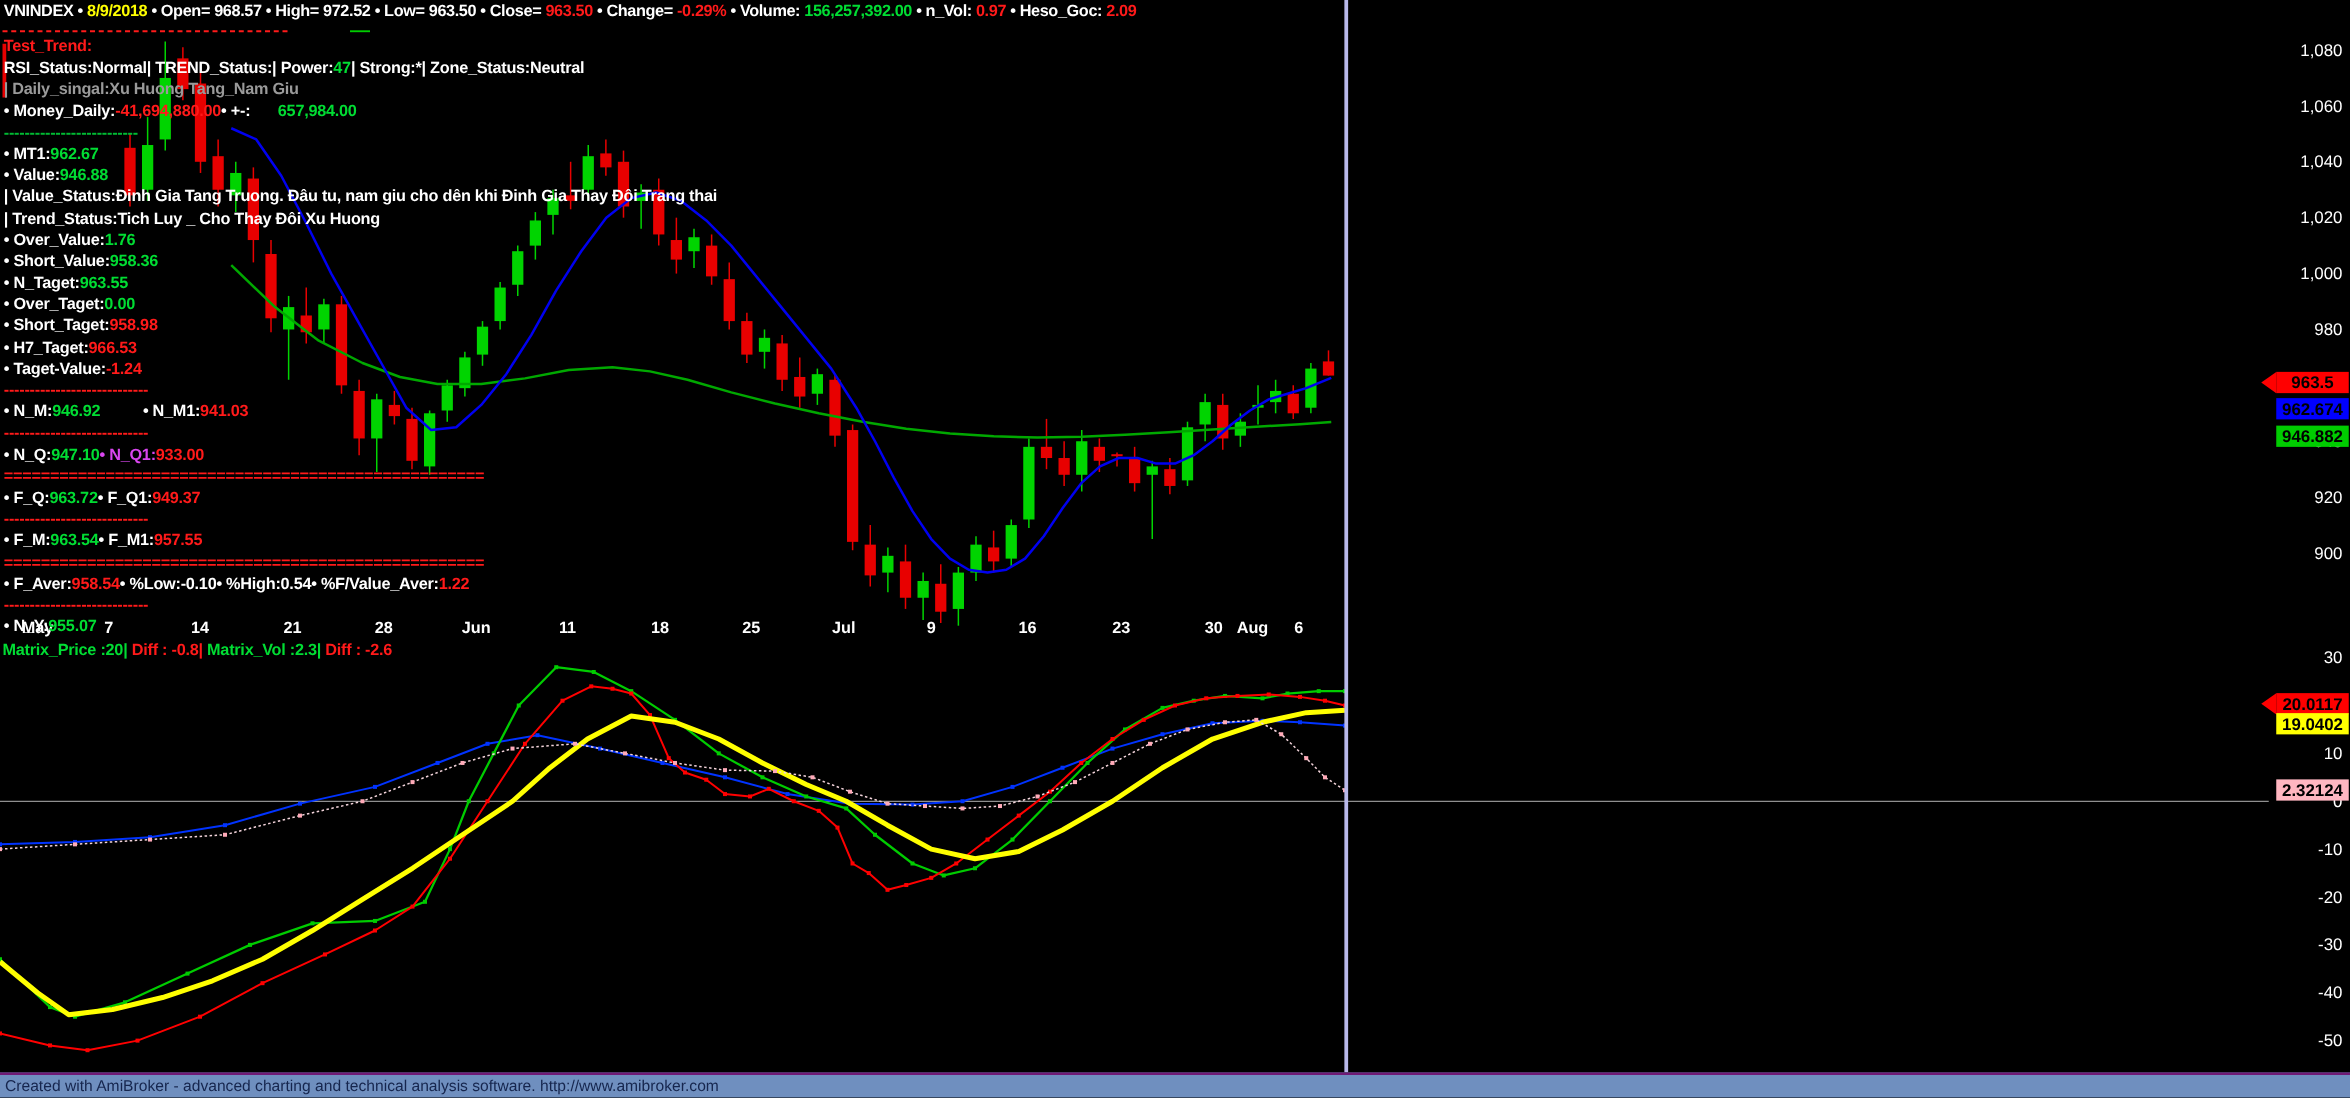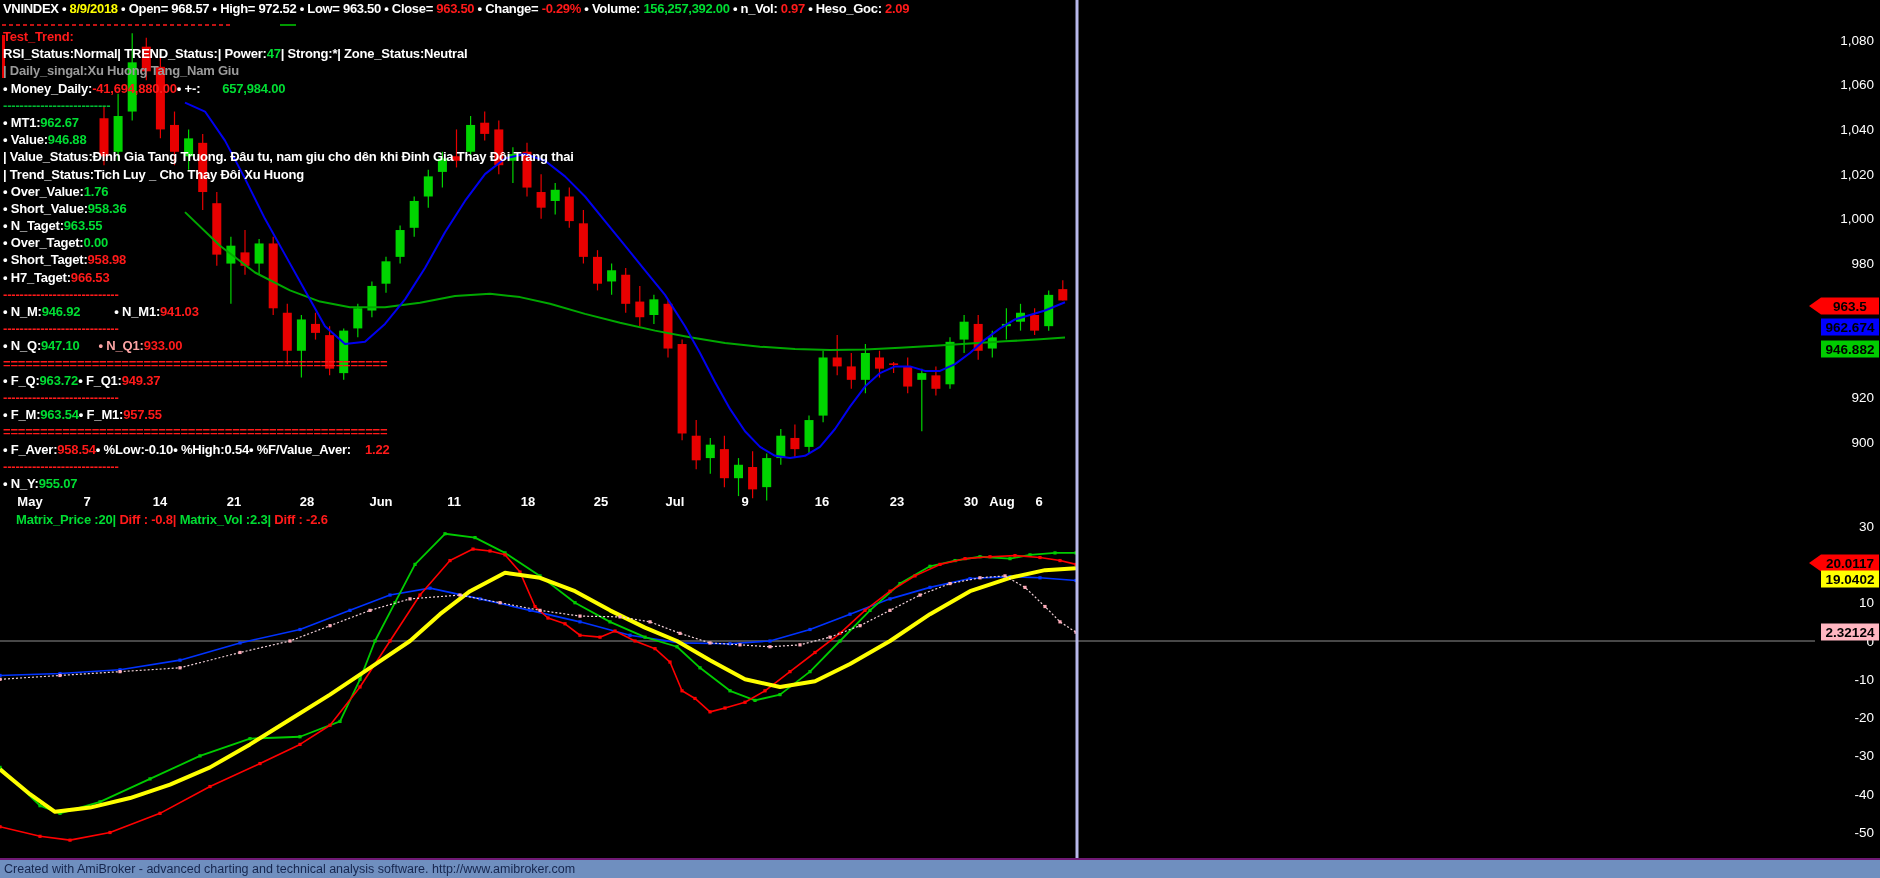--- a/index.html
+++ b/index.html
@@ -1,21 +1,21 @@
 <!DOCTYPE html>
 <html><head>
 <meta charset="utf-8">
 <style>
   html,body{margin:0;padding:0;background:#000;width:1880px;height:878px;overflow:hidden;
     font-family:"Liberation Sans","DejaVu Sans",sans-serif;}
   #stage{position:absolute;top:0;left:0;width:1880px;height:878px;background:#000;}
   .hdr{position:absolute;top:1px;left:3px;font-size:13px;font-weight:700;letter-spacing:-0.3px;white-space:nowrap;}
   #overlay{position:absolute;top:28px;left:3px;font-size:13px;font-weight:700;letter-spacing:-0.2px;}
   .ovline{height:17.2px;line-height:17.2px;white-space:nowrap;}
-  #lowlegend{position:absolute;top:512px;left:16px;font-size:13px;font-weight:700;letter-spacing:-0.2px;white-space:nowrap;}
+  #lowlegend{position:absolute;top:512px;left:2px;font-size:13px;font-weight:700;letter-spacing:-0.2px;white-space:nowrap;}
   #charts{position:absolute;top:0;left:0;}
   #footer{position:absolute;left:0;top:858px;width:1880px;height:20px;background:#6f8fbf;
     border-top:2px solid #701a75;box-sizing:border-box;}
   #footer span{display:block;padding:2px 0 0 4px;font-size:12.5px;font-weight:400;color:#16264e;white-space:nowrap;}
 </style>
 </head>
 <body>
 
 <div id="stage">
   <svg id="charts" width="1880" height="858">
@@ -365,30 +365,31 @@
       <div class="ovline"><span style="color: rgb(255, 255, 255);">• MT1:</span><span style="color: rgb(0, 221, 51);">962.67</span></div>
       <div class="ovline"><span style="color: rgb(255, 255, 255);">• Value:</span><span style="color: rgb(0, 221, 51);">946.88</span></div>
       <div class="ovline"><span style="color: rgb(255, 255, 255);">| Value_Status:Đinh Gia Tang Truong. Đâu tu, nam giu cho dên khi Đinh Gia Thay Đôi Trang thai</span></div>
       <div class="ovline"><span style="color: rgb(255, 255, 255);">| Trend_Status:Tich Luy _ Cho Thay Đôi Xu Huong</span></div>
       <div class="ovline"><span style="color: rgb(255, 255, 255);">• Over_Value:</span><span style="color: rgb(0, 221, 51);">1.76</span></div>
       <div class="ovline"><span style="color: rgb(255, 255, 255);">• Short_Value:</span><span style="color: rgb(0, 221, 51);">958.36</span></div>
       <div class="ovline"><span style="color: rgb(255, 255, 255);">• N_Taget:</span><span style="color: rgb(0, 221, 51);">963.55</span></div>
       <div class="ovline"><span style="color: rgb(255, 255, 255);">• Over_Taget:</span><span style="color: rgb(0, 221, 51);">0.00</span></div>
       <div class="ovline"><span style="color: rgb(255, 255, 255);">• Short_Taget:</span><span style="color: rgb(255, 26, 26);">958.98</span></div>
       <div class="ovline"><span style="color: rgb(255, 255, 255);">• H7_Taget:</span><span style="color: rgb(255, 26, 26);">966.53</span></div>
+      <div class="ovline"><span style="color: rgb(255, 255, 255);">• Taget-Value:</span><span style="color: rgb(255, 26, 26);">-1.24</span></div>
       <div class="ovline"><span style="color: rgb(255, 26, 26);">----------------------------</span></div>
       <div class="ovline"><span style="color: rgb(255, 255, 255);">• N_M:</span><span style="color: rgb(0, 221, 51);">946.92</span><span style="color: rgb(255, 255, 255); padding-left: 34px;">• N_M1:</span><span style="color: rgb(255, 26, 26);">941.03</span></div>
       <div class="ovline"><span style="color: rgb(255, 26, 26);">----------------------------</span></div>
-      <div class="ovline"><span style="color: rgb(255, 255, 255);">• N_Q:</span><span style="color: rgb(0, 221, 51);">947.10</span><span style="color: #fca5a5; margin-left: 19px;">• N_Q1:</span><span style="color: rgb(255, 26, 26);">933.00</span></div>
+      <div class="ovline"><span style="color: rgb(255, 255, 255);">• N_Q:</span><span style="color: rgb(0, 221, 51);">947.10</span><span style="color: #d946ef;">• N_Q1:</span><span style="color: rgb(255, 26, 26);">933.00</span></div>
       <div class="ovline"><span style="color: rgb(255, 26, 26);">====================================================</span></div>
       <div class="ovline"><span style="color: rgb(255, 255, 255);">• F_Q:</span><span style="color: rgb(0, 221, 51);">963.72</span><span style="color: rgb(255, 255, 255);">• F_Q1:</span><span style="color: rgb(255, 26, 26);">949.37</span></div>
       <div class="ovline"><span style="color: rgb(255, 26, 26);">----------------------------</span></div>
       <div class="ovline"><span style="color: rgb(255, 255, 255);">• F_M:</span><span style="color: rgb(0, 221, 51);">963.54</span><span style="color: rgb(255, 255, 255);">• F_M1:</span><span style="color: rgb(255, 26, 26);">957.55</span></div>
       <div class="ovline"><span style="color: rgb(255, 26, 26);">====================================================</span></div>
-      <div class="ovline"><span style="color: rgb(255, 255, 255);">• F_Aver:</span><span style="color: rgb(255, 26, 26);">958.54</span><span style="color: rgb(255, 255, 255);">• %Low:-0.10• %High:0.54• %F/Value_Aver:</span><span style="color: rgb(255, 26, 26); margin-left: 14px;">1.22</span></div>
+      <div class="ovline"><span style="color: rgb(255, 255, 255);">• F_Aver:</span><span style="color: rgb(255, 26, 26);">958.54</span><span style="color: rgb(255, 255, 255);">• %Low:-0.10• %High:0.54• %F/Value_Aver:</span><span style="color: rgb(255, 26, 26);">1.22</span></div>
       <div class="ovline"><span style="color: rgb(255, 26, 26);">----------------------------</span></div>
       <div class="ovline"><span style="color: rgb(255, 255, 255);">• N_Y:</span><span style="color: rgb(0, 221, 51);">955.07</span></div>
     </div>
   <div id="lowlegend"><span style="color: rgb(0, 221, 51);">Matrix_Price :20|</span><span style="color: rgb(255, 26, 26);">   Diff : -0.8|</span><span style="color: rgb(0, 221, 51);"> Matrix_Vol :2.3|</span><span style="color: rgb(255, 26, 26);">   Diff : -2.6</span></div>
   <div id="footer">
     <span>Created with AmiBroker - advanced charting and technical analysis software. http://www.amibroker.com</span>
   </div>
 </div>
 
 </body></html>

